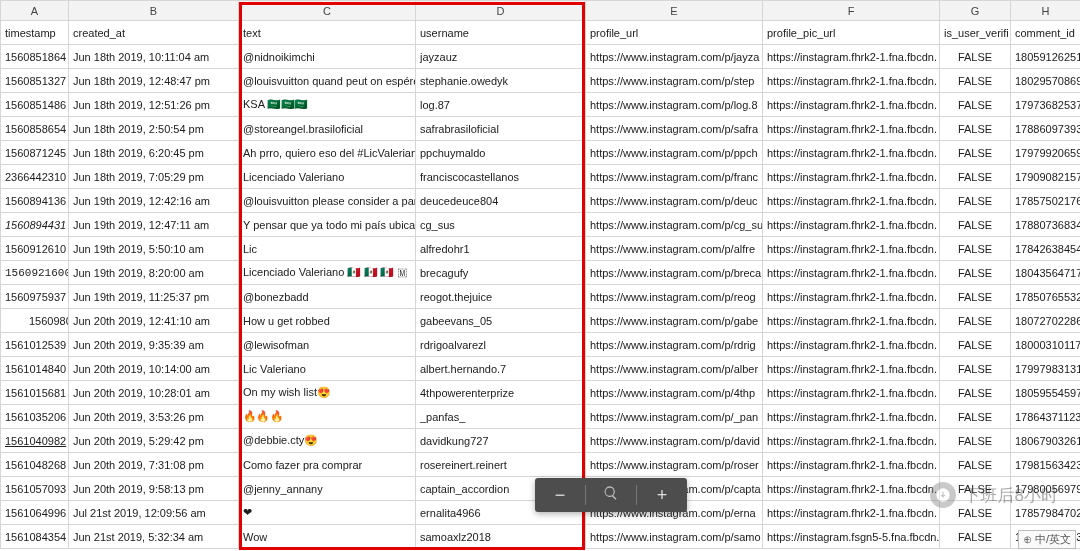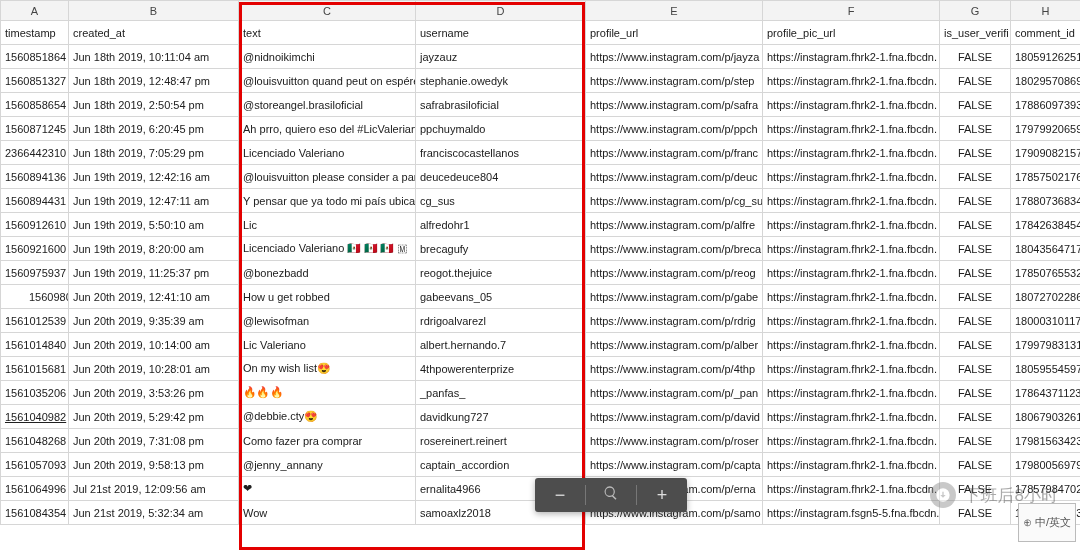--- a/index.html
+++ b/index.html
@@ -92,25 +92,25 @@
   .watermark .logo {
     width: 26px; height: 26px; border-radius: 50%;
     background: #888;
     display:flex;align-items:center;justify-content:center;
   }
 
   
   .ime {
     position: absolute;
     right: 4px;
-    bottom: 9px;
+    bottom: 2px;
     font-size: 11px;
     color: #555;
     border: 1px solid #bbb;
-    padding: 11px 4px;
+    padding: 1px 4px;
     background: #fafafa;
   }
 </style>
 </head>
 <body>
 
 <table class="sheet">
   <colgroup>
     <col class="colA">
       <col class="colB">
@@ -158,20 +158,30 @@
         <td style="text-align: right;">1560851327</td>
         <td>Jun 18th 2019, 12:48:47 pm</td>
         <td>@louisvuitton quand peut on espére</td>
         <td>stephanie.owedyk</td>
         <td>https://www.instagram.com/p/step</td>
         <td>https://instagram.fhrk2-1.fna.fbcdn.</td>
         <td class="center">FALSE</td>
         <td>18029570869</td>
       </tr>
       <tr>
+        <td style="text-align: right;">1560851486</td>
+        <td>Jun 18th 2019, 12:51:26 pm</td>
+        <td>KSA 🇸🇦🇸🇦🇸🇦</td>
+        <td>log.87</td>
+        <td>https://www.instagram.com/p/log.8</td>
+        <td>https://instagram.fhrk2-1.fna.fbcdn.</td>
+        <td class="center">FALSE</td>
+        <td>17973682537</td>
+      </tr>
+      <tr>
         <td style="text-align: right;">1560858654</td>
         <td>Jun 18th 2019, 2:50:54 pm</td>
         <td>@storeangel.brasiloficial</td>
         <td>safrabrasiloficial</td>
         <td>https://www.instagram.com/p/safra</td>
         <td>https://instagram.fhrk2-1.fna.fbcdn.</td>
         <td class="center">FALSE</td>
         <td>17886097393</td>
       </tr>
       <tr>
@@ -198,41 +208,41 @@
         <td style="text-align: right;">1560894136</td>
         <td>Jun 19th 2019, 12:42:16 am</td>
         <td>@louisvuitton please consider a par</td>
         <td>deucedeuce804</td>
         <td>https://www.instagram.com/p/deuc</td>
         <td>https://instagram.fhrk2-1.fna.fbcdn.</td>
         <td class="center">FALSE</td>
         <td>17857502176</td>
       </tr>
       <tr>
-        <td style="text-align: center;">1560894431</td>
+        <td style="text-align: center; font-style: italic;">1560894431</td>
         <td>Jun 19th 2019, 12:47:11 am</td>
         <td>Y pensar que ya todo mi país ubica e</td>
         <td>cg_sus</td>
         <td>https://www.instagram.com/p/cg_su</td>
         <td>https://instagram.fhrk2-1.fna.fbcdn.</td>
         <td class="center">FALSE</td>
         <td>17880736834</td>
       </tr>
       <tr>
         <td style="text-align: right; margin-top: 9px;">1560912610</td>
         <td>Jun 19th 2019, 5:50:10 am</td>
         <td>Lic</td>
         <td>alfredohr1</td>
         <td>https://www.instagram.com/p/alfre</td>
         <td>https://instagram.fhrk2-1.fna.fbcdn.</td>
         <td class="center">FALSE</td>
         <td>17842638454</td>
       </tr>
       <tr>
-        <td style="text-align: left;">1560921600</td>
+        <td style="text-align: left; font-family: Liberation Mono, monospace;">1560921600</td>
         <td>Jun 19th 2019, 8:20:00 am</td>
         <td>Licenciado Valeriano 🇲🇽 🇲🇽 🇲🇽 🇲</td>
         <td>brecagufy</td>
         <td>https://www.instagram.com/p/breca</td>
         <td>https://instagram.fhrk2-1.fna.fbcdn.</td>
         <td class="center">FALSE</td>
         <td>18043564717</td>
       </tr>
       <tr>
         <td style="text-align: right;">1560975937</td>

